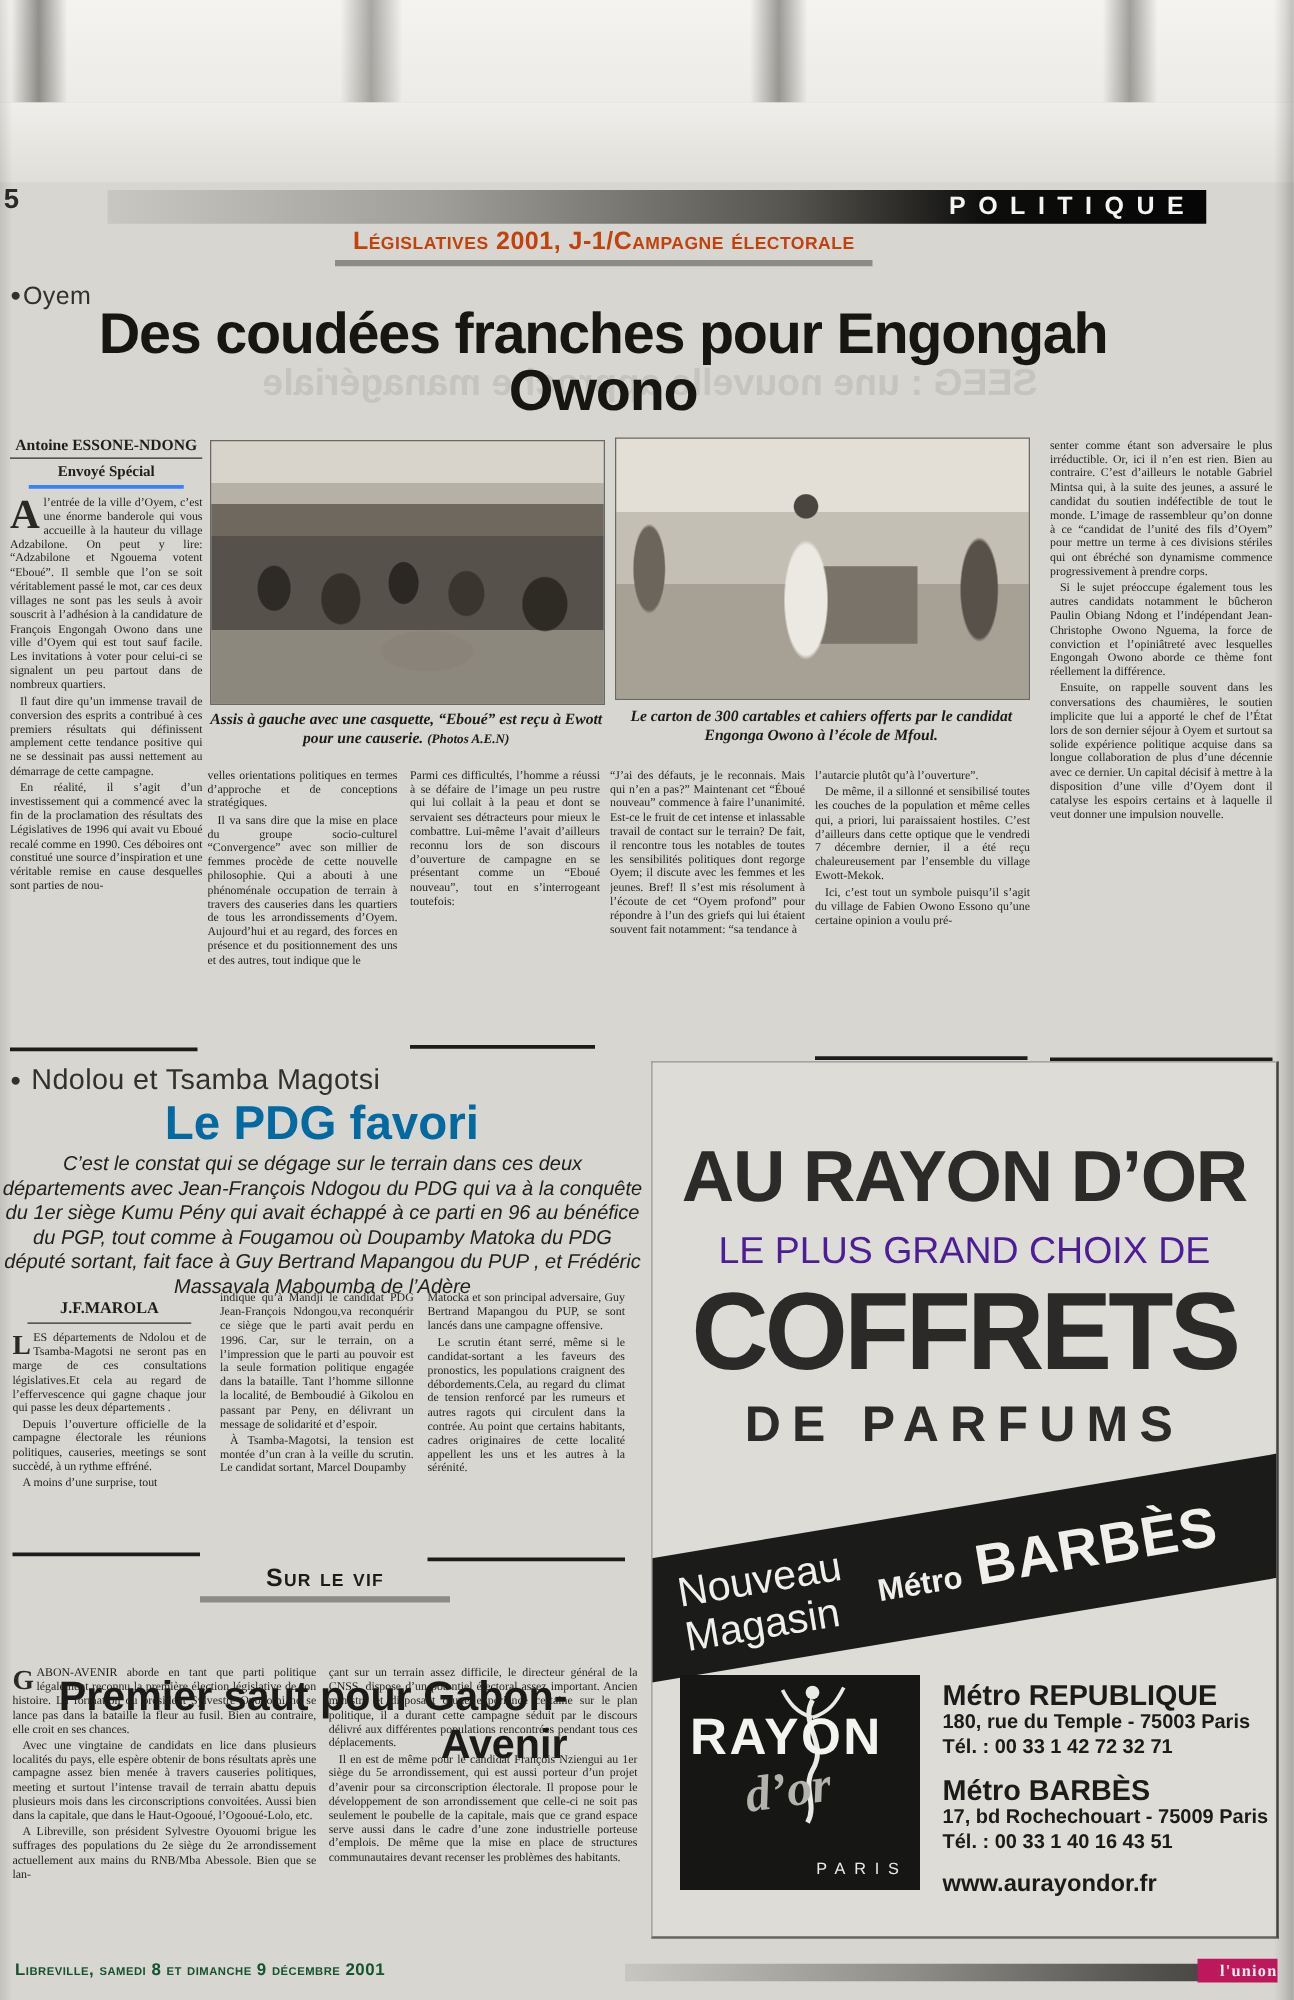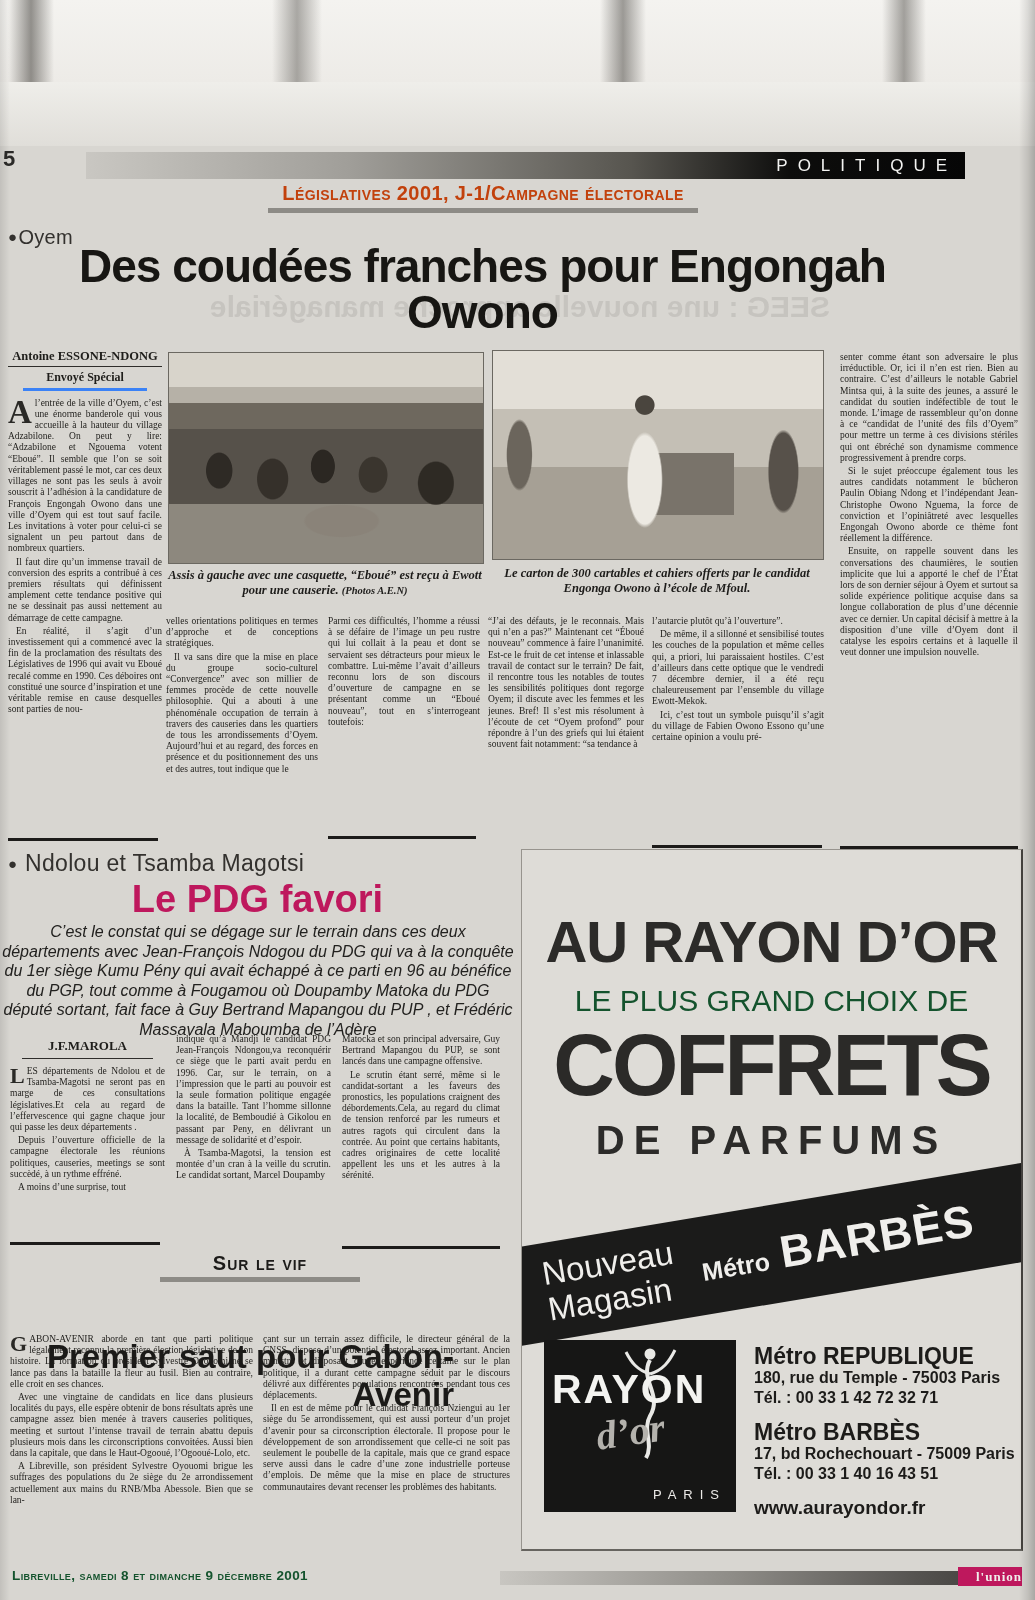--- a/index.html
+++ b/index.html
@@ -18,21 +18,21 @@
       linear-gradient(90deg,transparent 0,rgba(48,45,40,.45) 50%,transparent 100%) 600px 0/46px 100% no-repeat,
       linear-gradient(90deg,transparent 0,rgba(48,45,40,.42) 50%,transparent 100%) 882px 0/44px 100% no-repeat,
       linear-gradient(180deg,#f4f3f0,#edebe7);}
   .upper-paper{position:absolute;left:0;top:82px;width:1035px;height:64px;
     background:linear-gradient(180deg,#efeeea,#e0ded9);}
 
   
   .header-bar{position:absolute;left:86px;top:152px;width:879px;height:27px;
     background:linear-gradient(90deg,#c9c7c2 0%,#a09e99 30%,#57554f 62%,#0d0d0c 80%,#060606 100%);}
   .section-label{position:absolute;right:8px;top:0;height:27px;line-height:27px;
-    color:#f4f4f2;font-size:17px;font-weight:400;letter-spacing:10px;}
+    color:#f4f4f2;font-size:20px;font-weight:700;letter-spacing:10px;}
   .page-num{position:absolute;left:3px;top:146px;font-size:22px;font-weight:700;color:#2b2a28;}
 
   .kicker-wrap{position:absolute;left:258px;top:182px;width:450px;text-align:center;}
   .kicker{font-variant:small-caps;font-weight:700;font-size:20px;letter-spacing:.4px;color:#c2410c;}
   .kicker-rule{margin:3px auto 0;width:430px;height:5px;background:#8d8b86;}
 
   .ghost{position:absolute;left:90px;top:290px;width:860px;text-align:center;
     transform:scaleX(-1);font-weight:700;font-size:30px;color:rgba(70,68,64,.12);
     filter:blur(.6px);pointer-events:none;}
 
@@ -79,39 +79,39 @@
   .caption{position:absolute;text-align:center;font:italic 700 12.5px/1.2 "Liberation Serif",serif;color:#1d1c1a;}
   .cap1{left:162px;top:568px;width:326px;}
   .cap2{left:488px;top:566px;width:338px;}
   .credit{font-size:10.5px;font-style:italic;font-weight:700;}
 
   .endrule{position:absolute;background:#1d1c1a;height:3px;}
 
   
   .tag-ndolou{left:8px;top:850px;font-size:23px;}
   .headline2{position:absolute;left:0;top:878px;width:515px;text-align:center;
-    font-size:38px;font-weight:900;letter-spacing:0;color:#be185d;}
+    font-size:38px;font-weight:900;letter-spacing:0;color:#0369a1;}
   .lede2{position:absolute;left:2px;top:922px;width:512px;text-align:center;
     font-style:italic;font-size:16px;line-height:1.22;color:#22211f;}
   .byline2{text-align:center;font:700 13px/1.3 "Liberation Serif",serif;
     border-bottom:1.5px solid #2e2d2a;width:85%;margin:0 auto 7px;padding-bottom:3px;}
 
   
   .vif-wrap{position:absolute;left:150px;top:1252px;width:220px;text-align:center;}
   .vif{font-variant:small-caps;font-weight:700;font-size:20px;letter-spacing:1px;color:#1c1b19;}
   .vif-rule{margin:2px auto 0;width:200px;height:5px;background:#8d8b86;}
   .headline3{position:absolute;left:0;top:1338px;width:454px;text-align:right;
     font-size:33px;font-weight:900;color:#1b1a18;}
 
   
   .ad{position:absolute;left:521px;top:849px;width:499px;height:699px;overflow:hidden;
     background:#dedcd7;border:1px solid #97948e;border-right:2px solid #45433f;border-bottom:2px solid #66645f;}
   .ad-l1{position:absolute;left:0;top:10px;width:100%;text-align:center;font-size:44px;font-weight:400;letter-spacing:2px;color:#33322f;}
   .ad-l2{position:absolute;left:0;top:58px;width:100%;text-align:center;font-size:58px;font-weight:900;letter-spacing:-1px;color:#2c2b29;}
-  .ad-l3{position:absolute;left:0;top:134px;width:100%;text-align:center;font-size:30px;font-weight:400;color:#14532d;}
+  .ad-l3{position:absolute;left:0;top:134px;width:100%;text-align:center;font-size:30px;font-weight:400;color:#4c1d95;}
   .ad-l4{position:absolute;left:0;top:164px;width:100%;text-align:center;font-size:88px;font-weight:900;letter-spacing:-3px;color:#2b2a28;transform:scaleX(.97);}
   .ad-l5{position:absolute;left:0;top:268px;width:100%;text-align:center;font-size:40px;font-weight:700;letter-spacing:9px;color:#2c2b29;}
   .ad-banner{position:absolute;left:-50px;top:352px;width:640px;height:98px;background:#1b1b1a;
     transform:rotate(-9.5deg);display:flex;align-items:center;gap:26px;padding-left:70px;box-sizing:border-box;color:#f0efec;}
   .bn-left div{font-size:33px;line-height:1.08;font-weight:400;}
   .bn-right{display:flex;align-items:baseline;gap:12px;}
   .bn-metro{font-size:25px;font-weight:700;}
   .bn-station{font-size:45px;font-weight:900;letter-spacing:1px;}
   .logo-box{position:absolute;left:22px;top:490px;width:192px;height:172px;background:#161615;}
   .logo-main{position:absolute;left:8px;top:26px;font-size:41px;font-weight:700;letter-spacing:2px;color:#f3f3f0;}

